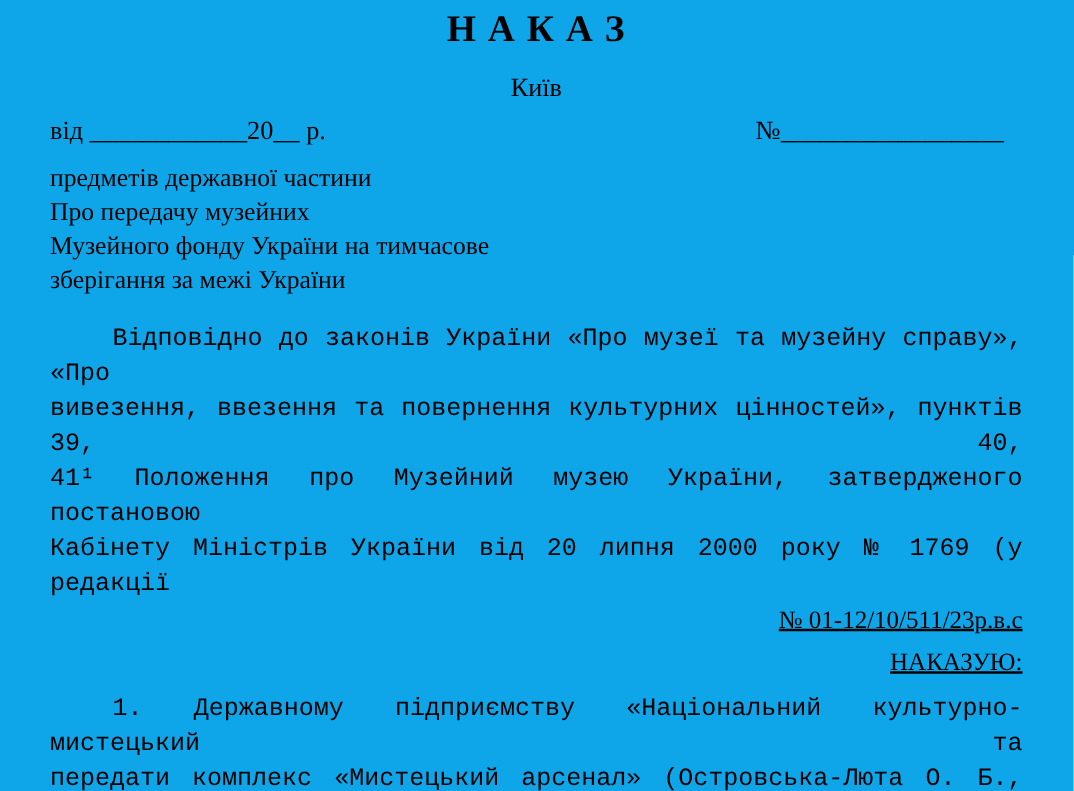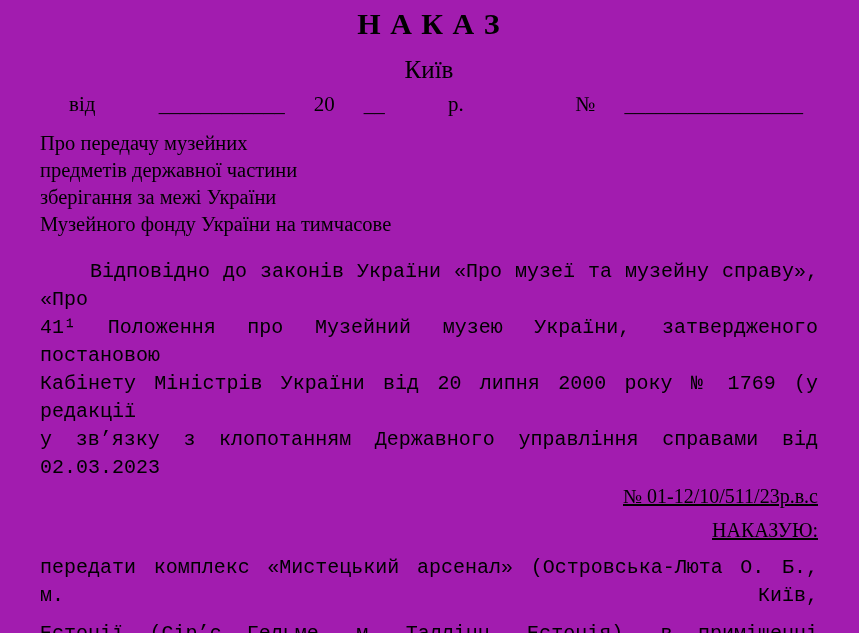--- a/index.html
+++ b/index.html
@@ -5,49 +5,49 @@
   html, body {
     margin: 0;
     padding: 0;
     background: #ffffff;
   }
   .page {
     position: relative;
     width: 859px;
     height: 633px;
     box-sizing: border-box;
-    background: #a21caf;
+    background: #0ea5e9;
     color: #000000;
     font-family: "Liberation Serif", "DejaVu Serif", serif;
     overflow: hidden;
     padding: 6px 41px 0 40px;
   }
   .title {
     text-align: center;
     font-weight: bold;
     font-size: 30px;
     line-height: 36px;
     letter-spacing: 1px;
   }
   .city {
     text-align: center;
-    font-size: 25px;
+    font-size: 21px;
     line-height: 24px;
     margin-top: 16px;
   }
   .meta-row {
     display: flex;
     justify-content: space-between;
     align-items: baseline;
     font-size: 21px;
     line-height: 24px;
     margin-top: 10px;
     padding-right: 15px;
   }
-  .meta-left span, .meta-right span { white-space: pre; margin-left: 29px; }
+  .meta-left span, .meta-right span { white-space: pre; }
   .blank { letter-spacing: 0; font-style: italic; }
   .subject {
     margin-top: 14px;
     font-size: 20.5px;
     line-height: 27px;
   }
   .para, .heading {
     font-size: 20px;
     line-height: 28px;
   }
@@ -75,37 +75,38 @@
   <div class="meta-row">
     <div class="meta-left">
       <span>від</span><span> </span><span class="blank">____________</span><span>20</span><span class="blank">__</span><span> </span><span>р.</span>
     </div>
     <div class="meta-right">
       <span>№</span><span class="blank">_________________</span>
     </div>
   </div>
 
   <div class="subject">
+    <div>предметів державної частини</div>
     <div>Про передачу музейних</div>
-    <div>предметів державної частини</div>
+    <div>Музейного фонду України на тимчасове</div>
     <div>зберігання за межі України</div>
-    <div>Музейного фонду України на тимчасове</div>
   </div>
 
   <div class="para p1">
     <div class="jl indent">Відповідно до законів України «Про музеї та музейну справу», «Про</div>
+    <div class="jl">вивезення, ввезення та повернення культурних цінностей», пунктів 39, 40,</div>
     <div class="jl">41¹ Положення про Музейний музею України, затвердженого постановою</div>
     <div class="jl">Кабінету Міністрів України від 20 липня 2000 року № 1769 (у редакції</div>
-    <div class="jl">у зв’язку з клопотанням Державного управління справами від 02.03.2023</div>
     <div class="ll">№ 01-12/10/511/23р.в.с</div>
   </div>
 
   <div class="heading ll">НАКАЗУЮ:</div>
 
   <div class="para p2">
+    <div class="jl indent">1. Державному підприємству «Національний культурно-мистецький та</div>
     <div class="jl">передати комплекс «Мистецький арсенал» (Островська-Люта О. Б., м. Київ,</div>
   </div>
 
   <div class="para p3">
     <div class="jl">Естонії (Сір’є Гельме, м. Таллінн, Естонія), в приміщенні Художнього</div>
   </div>
 
 </div>
 
 </body></html>

